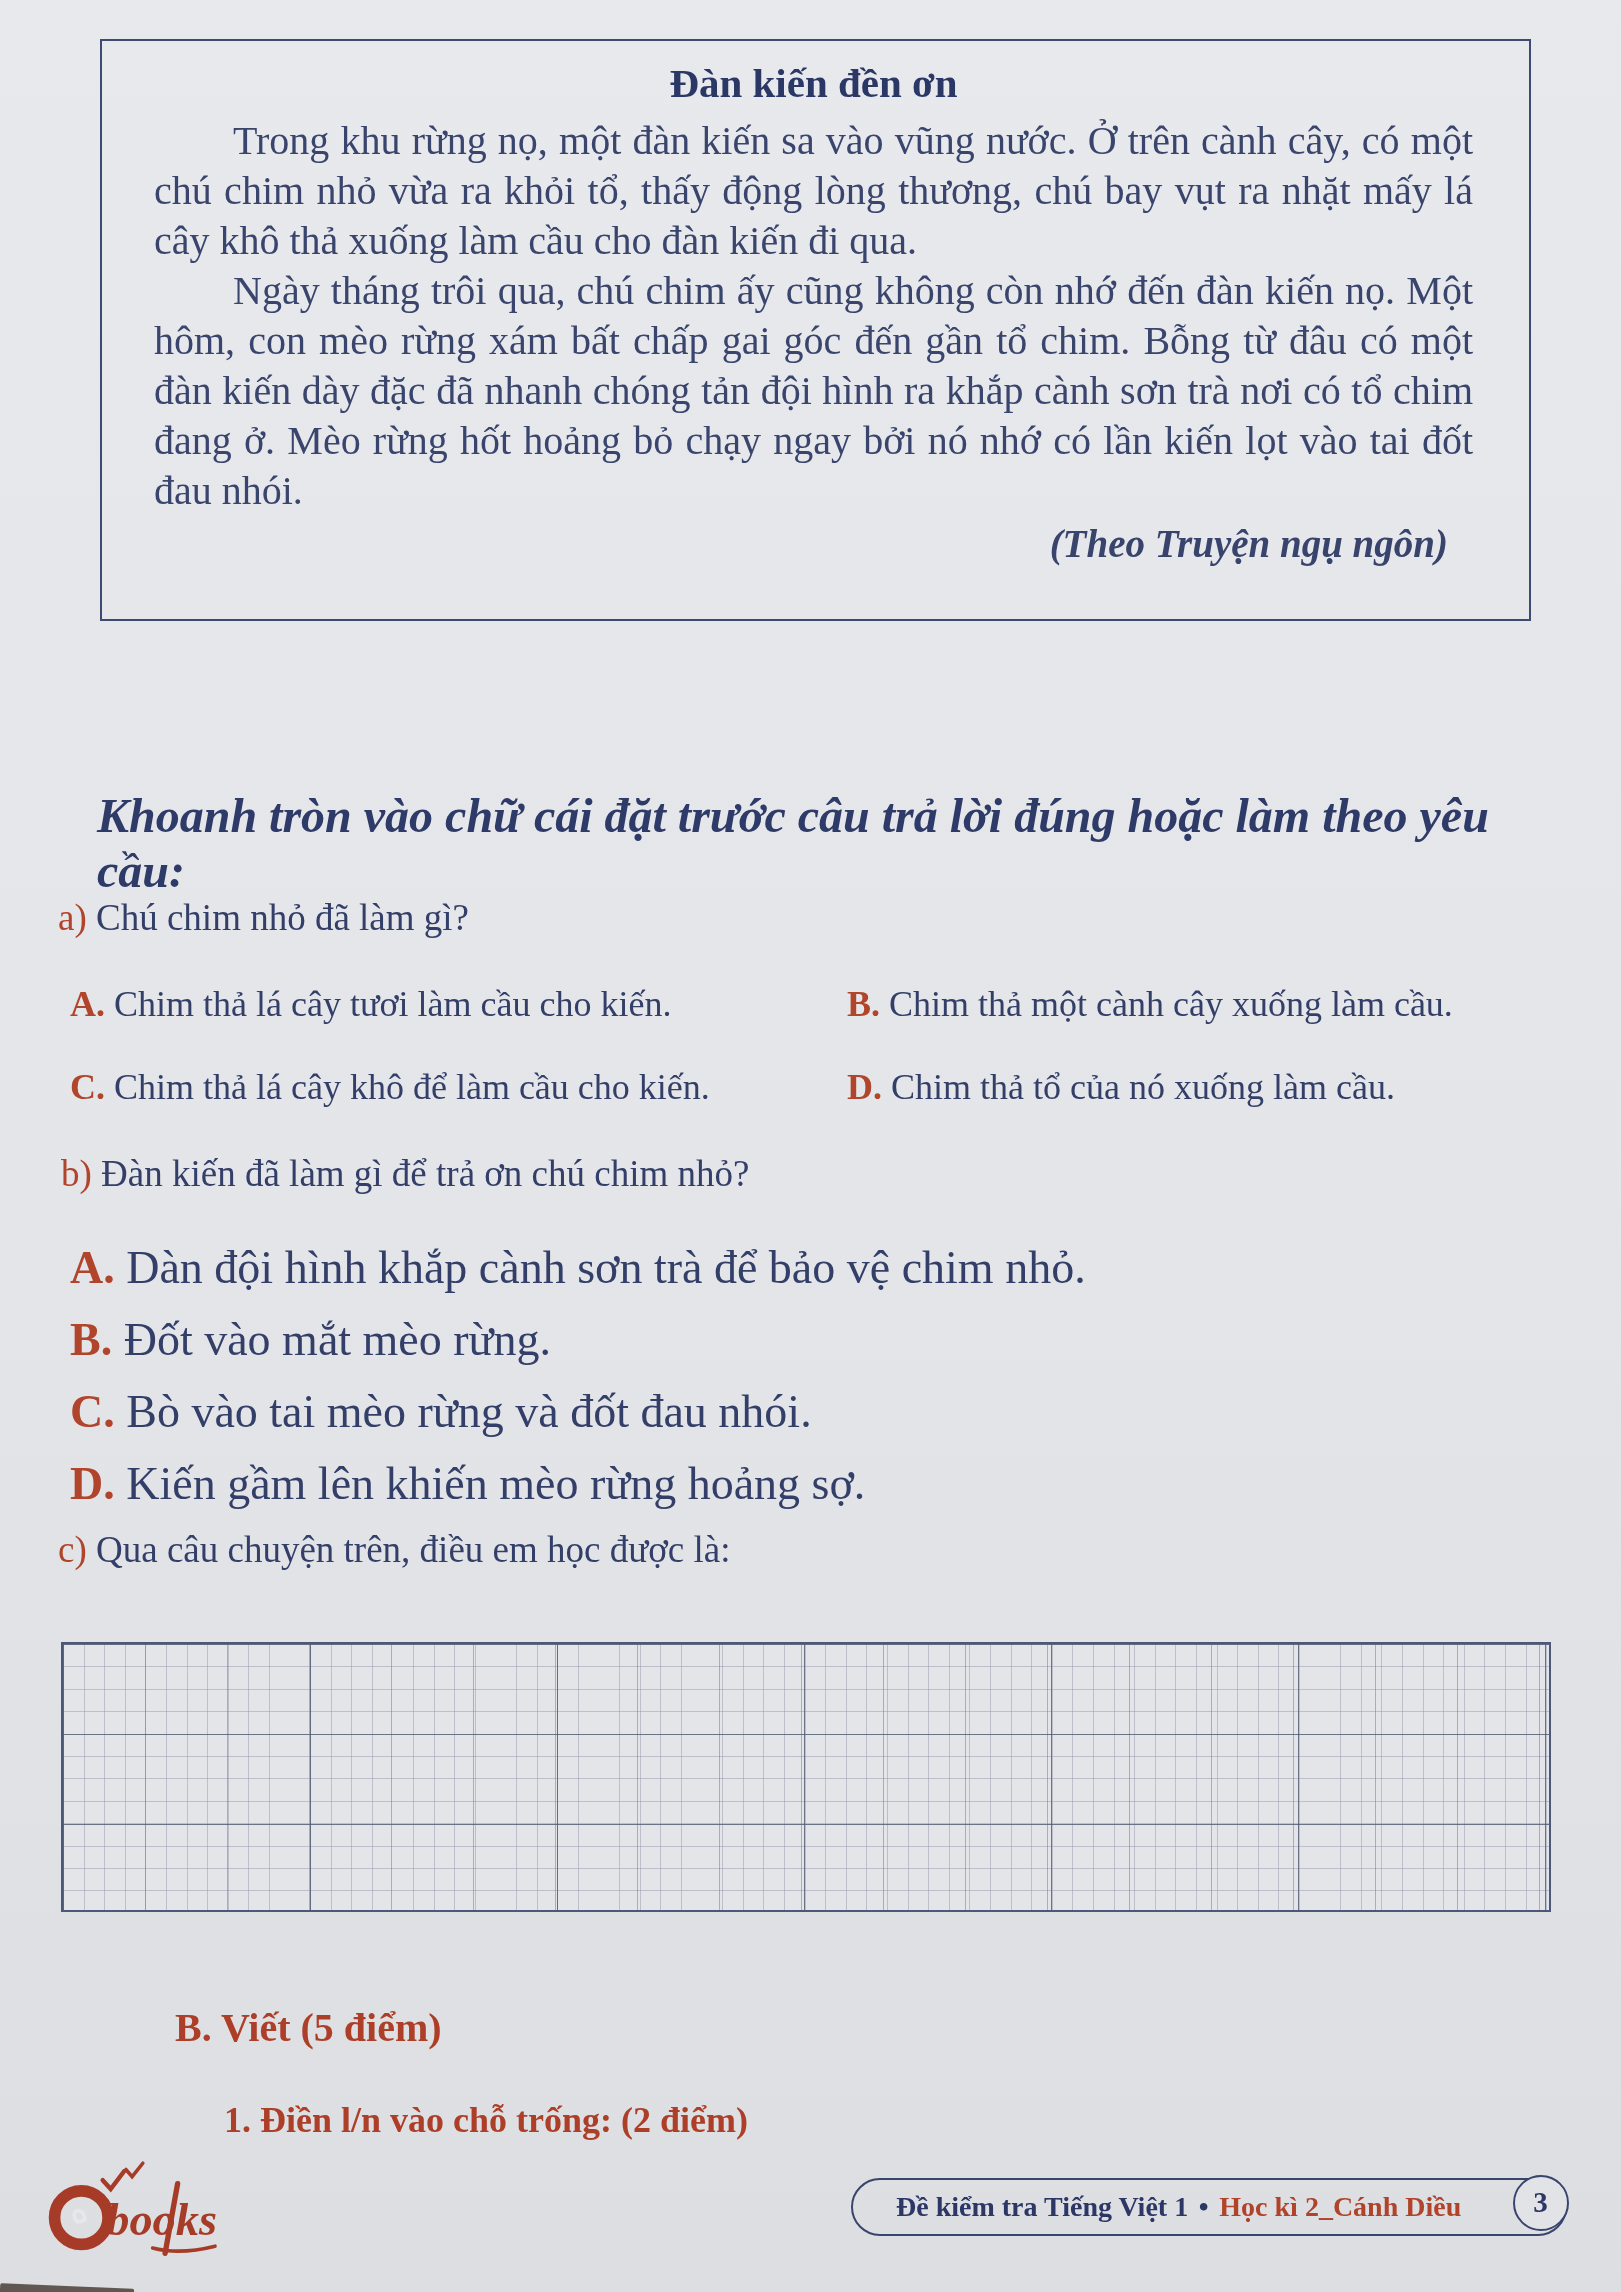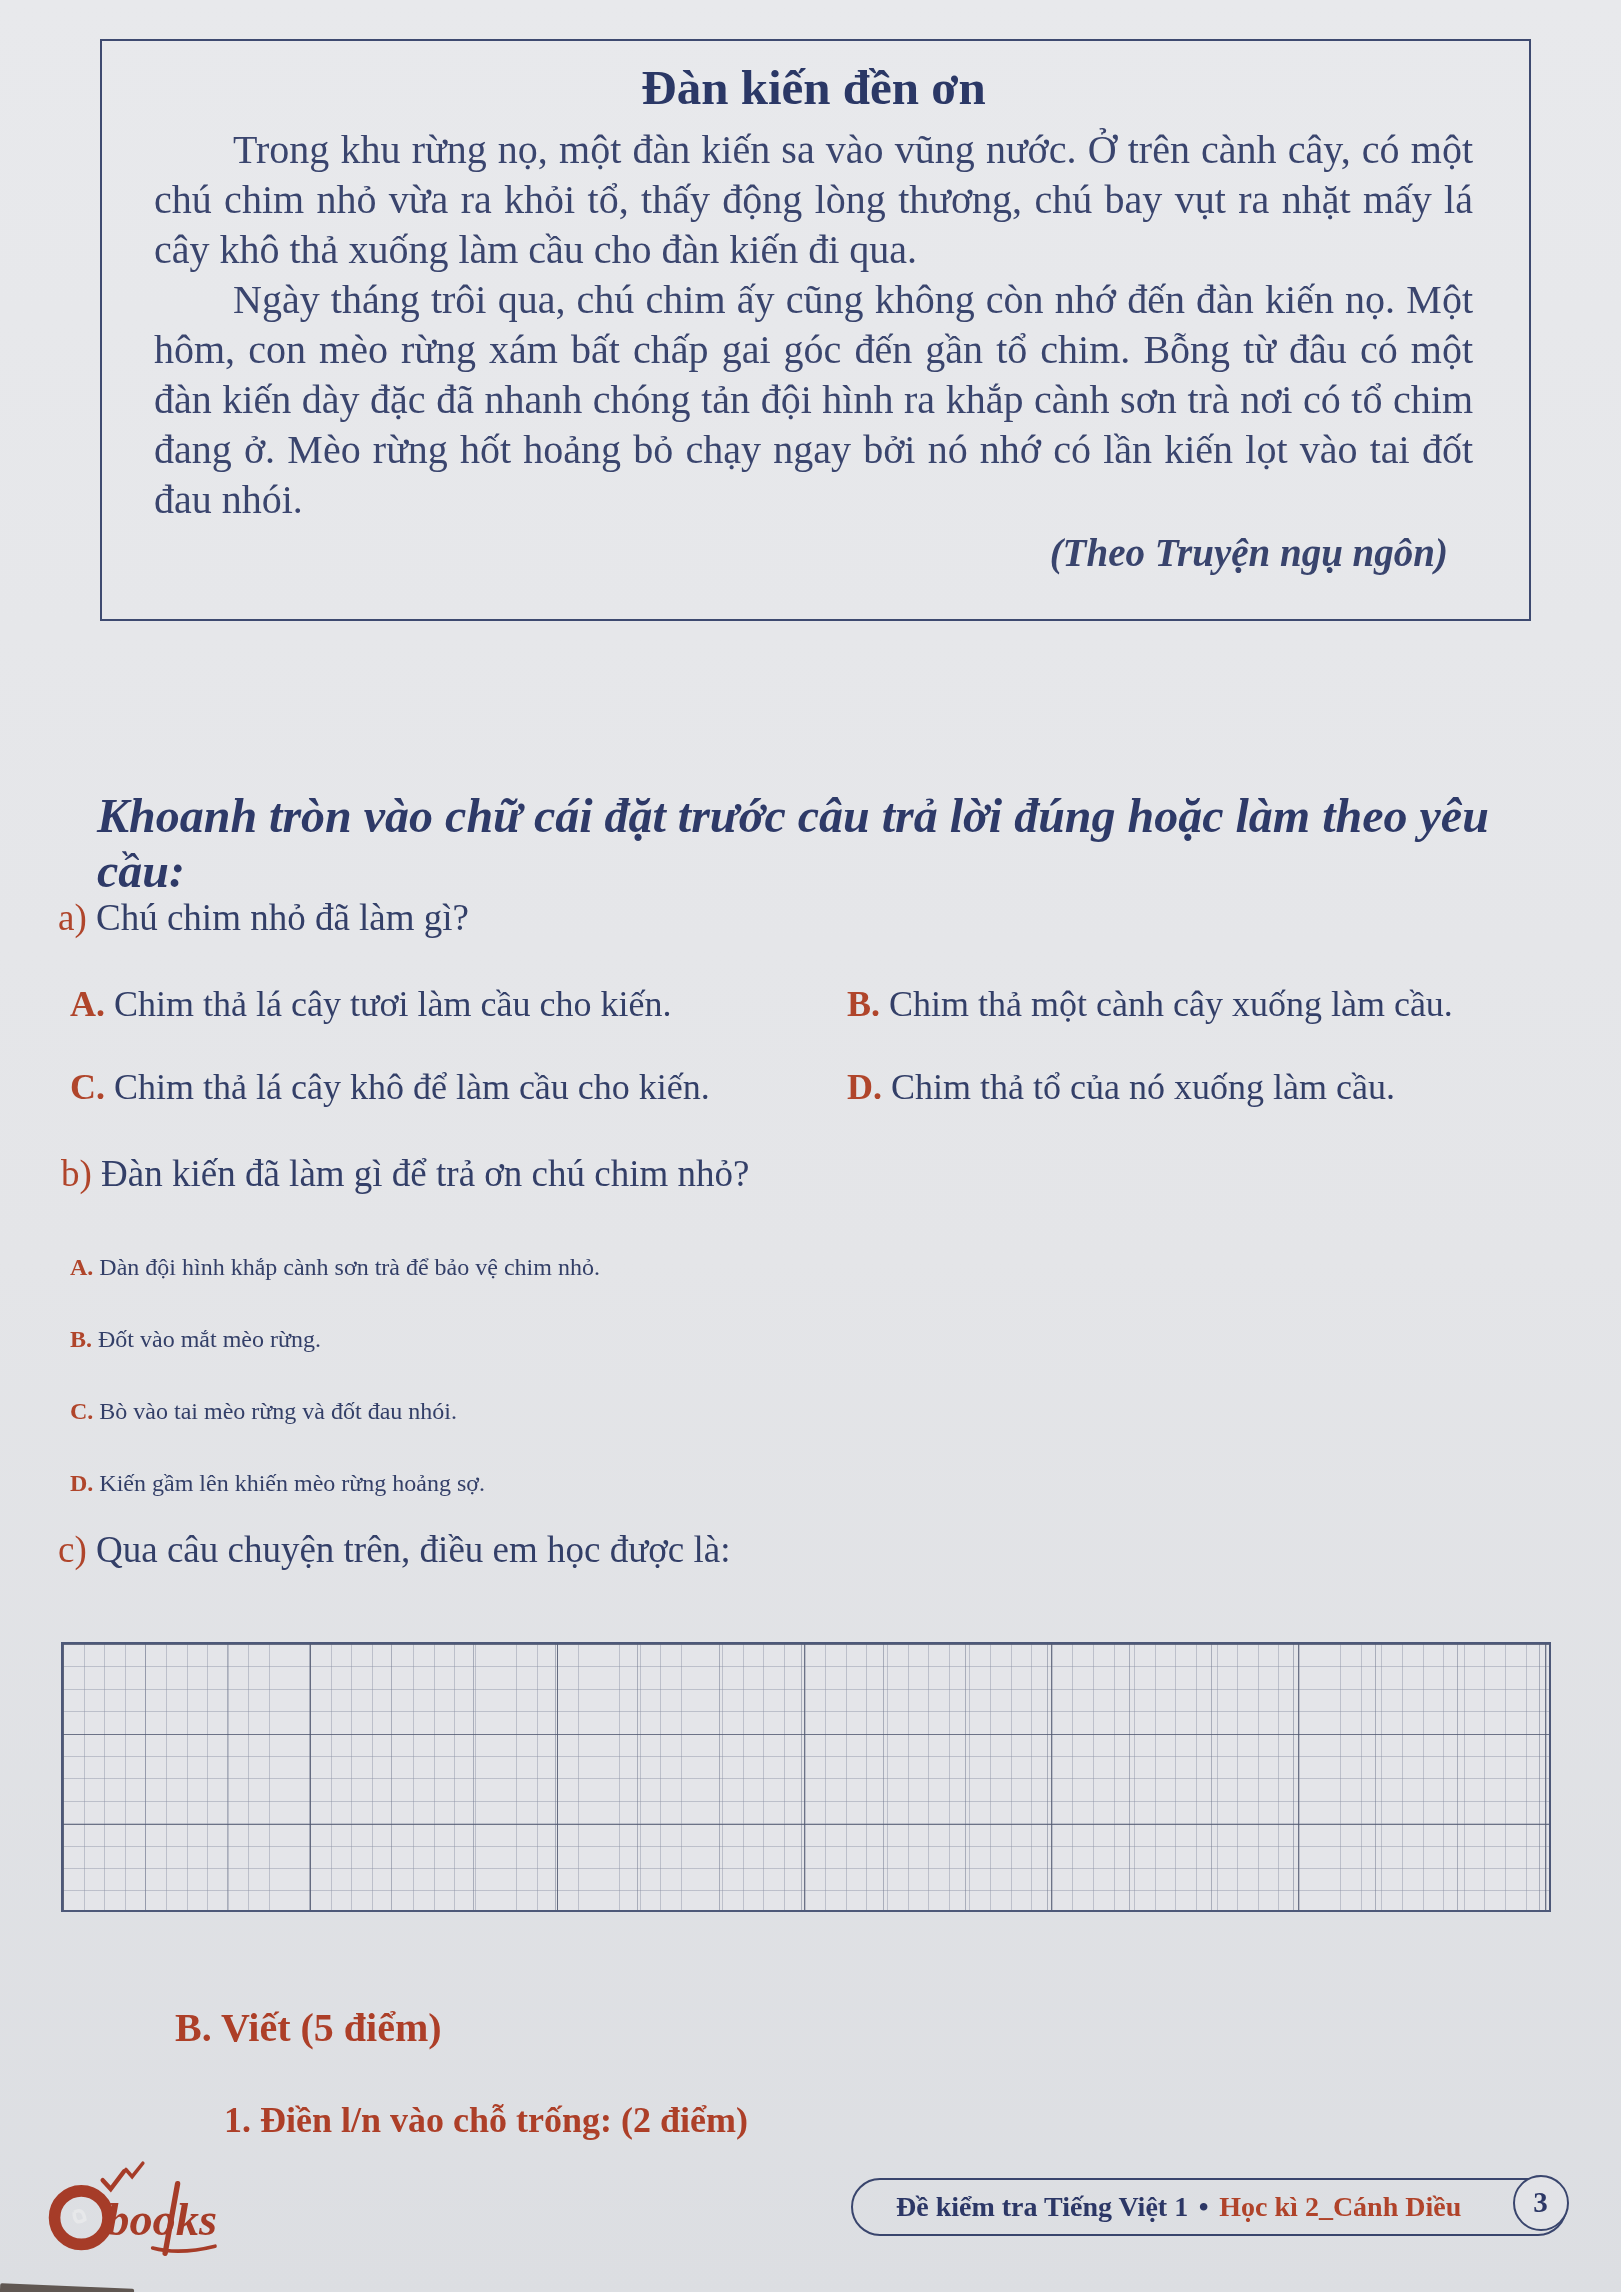--- a/index.html
+++ b/index.html
@@ -14,21 +14,21 @@
 
   
   .story-box{
     position:absolute;left:100px;top:39px;width:1431px;height:582px;
     border:2.2px solid #3e4a70;
     box-sizing:border-box;
     padding:18px 56px 0 52px;
     color:#3a456e;
   }
   .story-title{
-    text-align:center;font-weight:bold;font-size:49px;color:#2b3866;
+    text-align:center;font-weight:bold;font-size:41px;color:#2b3866;
     margin:0 0 9px 0;
   }
   .story-par{
     margin:0;font-size:40px;line-height:50px;text-align:justify;
     text-indent:79px;color:#3a456e;
   }
   .story-attribution{
     margin:5.4px 25px 0 0;text-align:right;font-weight:bold;font-style:italic;
     font-size:39px;color:#39446d;
   }
@@ -46,21 +46,21 @@
   .q-b{left:61px;top:1152px;}
   .q-c{left:58px;top:1528px;}
 
   .options-a{
     position:absolute;left:70px;top:983px;width:1512px;
     display:grid;grid-template-columns:777px 1fr;
     row-gap:40px;font-size:36px;line-height:43px;color:#333f68;
   }
   .options-b{
     position:absolute;left:70px;top:1245px;width:1433px;
-    font-size:24px;line-height:45px;color:#333f68;
+    font-size:46px;line-height:45px;color:#333f68;
   }
   .options-b .opt{margin-bottom:27px;}
   .opt-letter{font-weight:bold;color:#b0452b;}
 
   
   .writing-grid{
     position:absolute;left:61px;top:1642px;width:1490px;height:270px;
     box-sizing:border-box;
     border:2.2px solid #4d5878;
     background-color:#e4e5e9;

